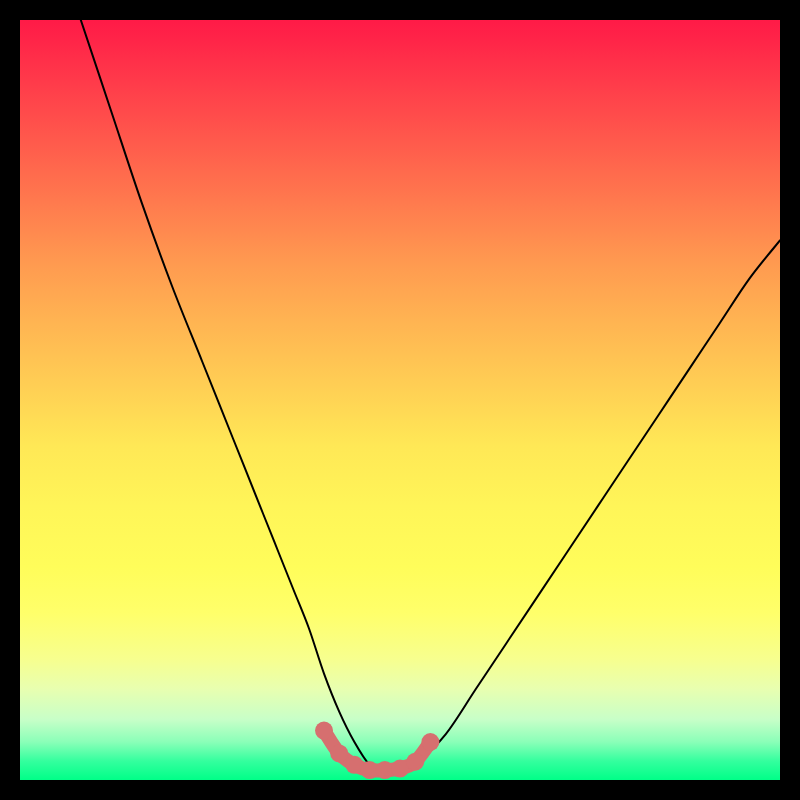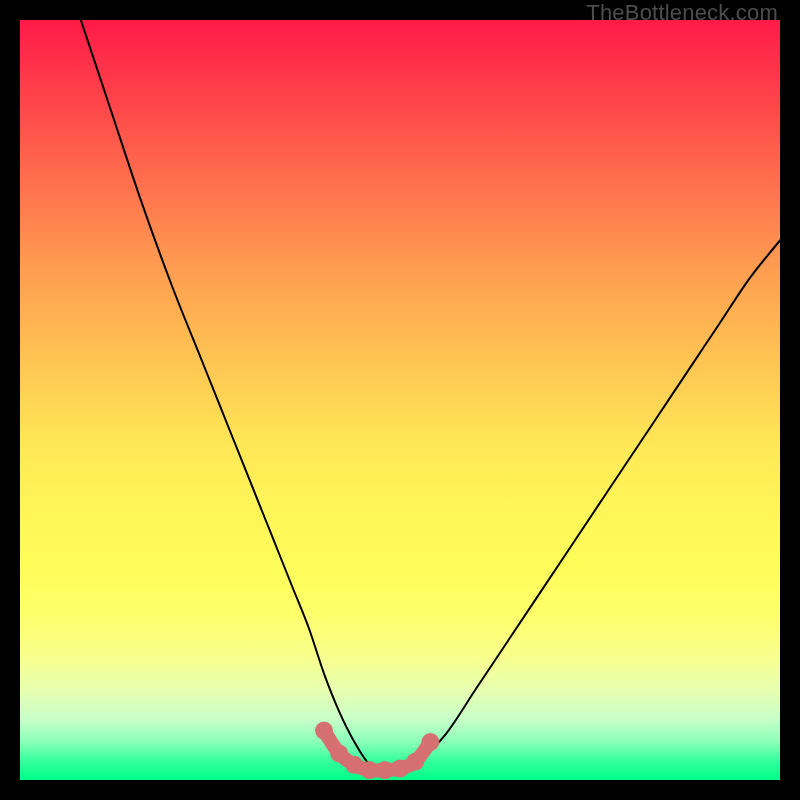--- a/index.html
+++ b/index.html
@@ -76,14 +76,13 @@
           <circle cx="319.2" cy="733.4" r="9" fill="#d66f6f"></circle>
           <circle cx="334.4" cy="744.8" r="9" fill="#d66f6f"></circle>
           <circle cx="349.6" cy="750.12" r="9" fill="#d66f6f"></circle>
           <circle cx="364.8" cy="750.12" r="9" fill="#d66f6f"></circle>
           <circle cx="380" cy="748.6" r="9" fill="#d66f6f"></circle>
           <circle cx="395.2" cy="741.76" r="9" fill="#d66f6f"></circle>
           <circle cx="410.40000000000003" cy="722" r="9" fill="#d66f6f"></circle>
         </g>
     </svg>
   </div>
-  <div class="watermark">TheBottleneck.com</div>
 </div>
 
 </body></html>

